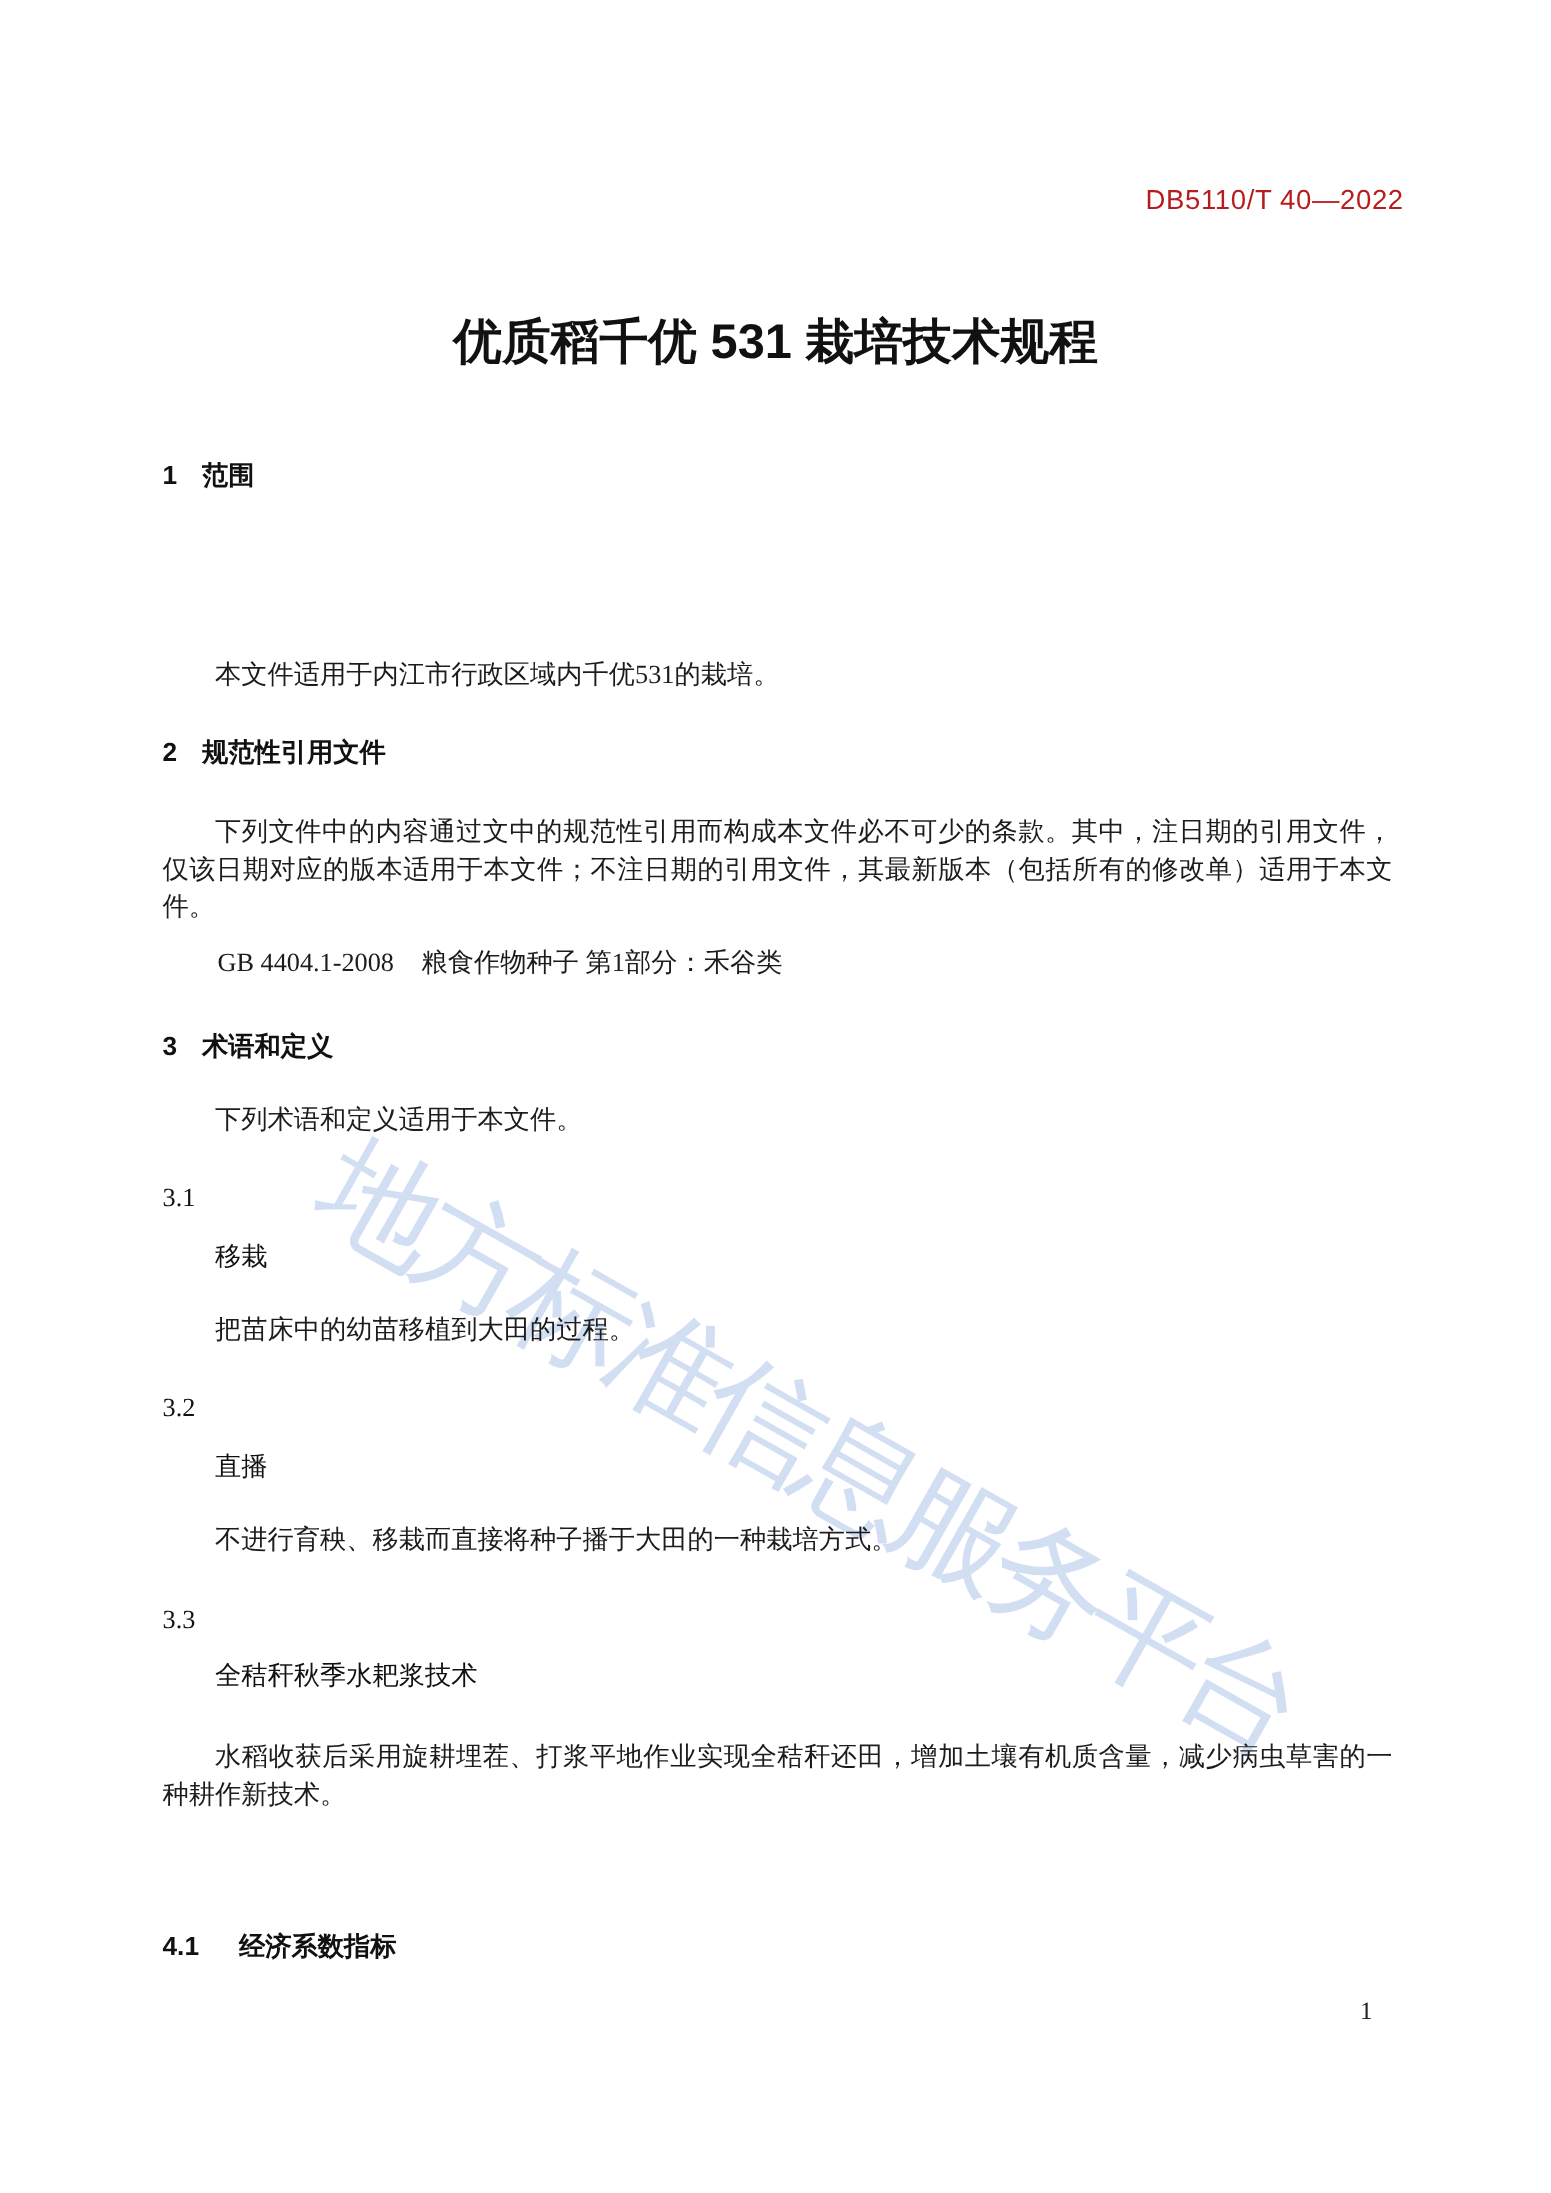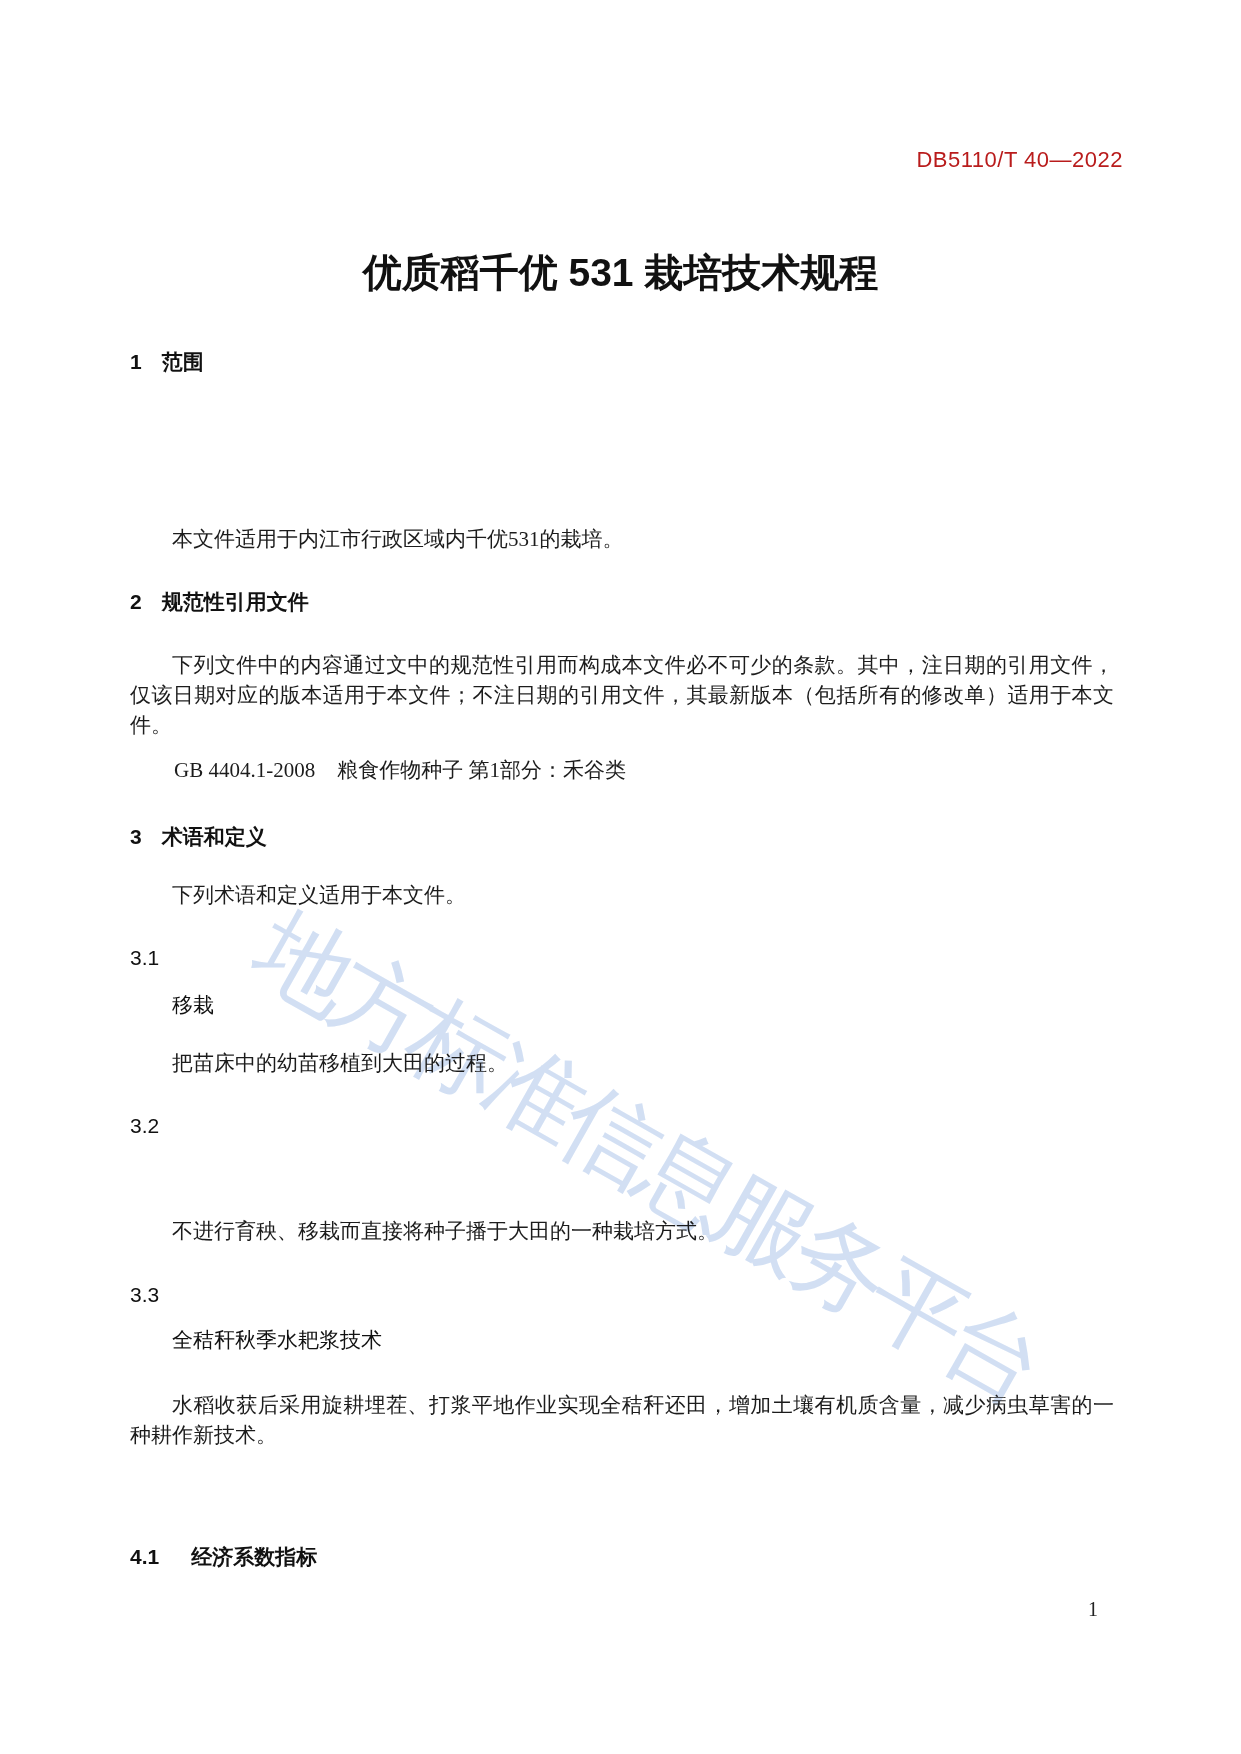--- a/index.html
+++ b/index.html
@@ -60,21 +60,21 @@
   }
   .content > div { position: absolute; left: 0; width: 100%; }
   .sec-heading {
     font-family: "Liberation Sans", sans-serif;
     font-weight: bold;
     font-size: 21px;
     color: #111;
   }
   .sec-heading .hnum { margin-right: 20px; }
   .sub-num {
-    font-family: Liberation Sans, sans-serif;
+    font-family: Liberation Serif, serif;
     font-weight: normal;
     font-size: 21px;
     color: #111;
   }
   .term-label {
     font-family: "Liberation Sans", sans-serif;
     font-weight: normal;
     font-size: 21px;
     margin-left: 42px;
     color: #111;
@@ -107,21 +107,21 @@
 <div class="page">
 
   <div class="watermark" style="color: rgb(174, 198, 234);">地方标准信息服务平台</div>
 
   <div class="header-code">DB5110/T 40—2022</div>
 
   <div class="doc-title">优质稻千优 531 栽培技术规程</div>
 
   <div class="content">
 
-    <div class="sec-heading" style="top:348px">
+    <div class="sec-heading" style="top:366px">
       <span class="hnum">1</span><span>范围</span>
     </div>
 
 
     <div class="body-p" style="top:524px">本文件适用于内江市行政区域内千优531的栽培。</div>
 
     <div class="sec-heading" style="top:588px">
       <span class="hnum">2</span><span>规范性引用文件</span>
     </div>
 
@@ -137,20 +137,23 @@
 
     <div class="body-p" style="top:880px">下列术语和定义适用于本文件。</div>
 
     <div class="sub-num" style="top:946px">3.1</div>
     <div style="top:991px">
       <span class="term-label">移栽</span>
     </div>
     <div class="body-p" style="top:1048px">把苗床中的幼苗移植到大田的过程。</div>
 
     <div class="sub-num" style="top:1114px">3.2</div>
+    <div style="top:1159px">
+      <span class="term-label">直播</span>
+    </div>
     <div class="body-p" style="top:1216px">不进行育秧、移栽而直接将种子播于大田的一种栽培方式。</div>
 
     <div class="sub-num" style="top:1283px">3.3</div>
     <div style="top:1326px">
       <span class="term-label">全秸秆秋季水耙浆技术</span>
     </div>
     <div class="body-p" style="top:1390px">水稻收获后采用旋耕埋茬、打浆平地作业实现全秸秆还田，增加土壤有机质含量，减少病虫草害的一种耕作新技术。</div>
 
 
     <div class="sec-heading" style="top:1543px">

